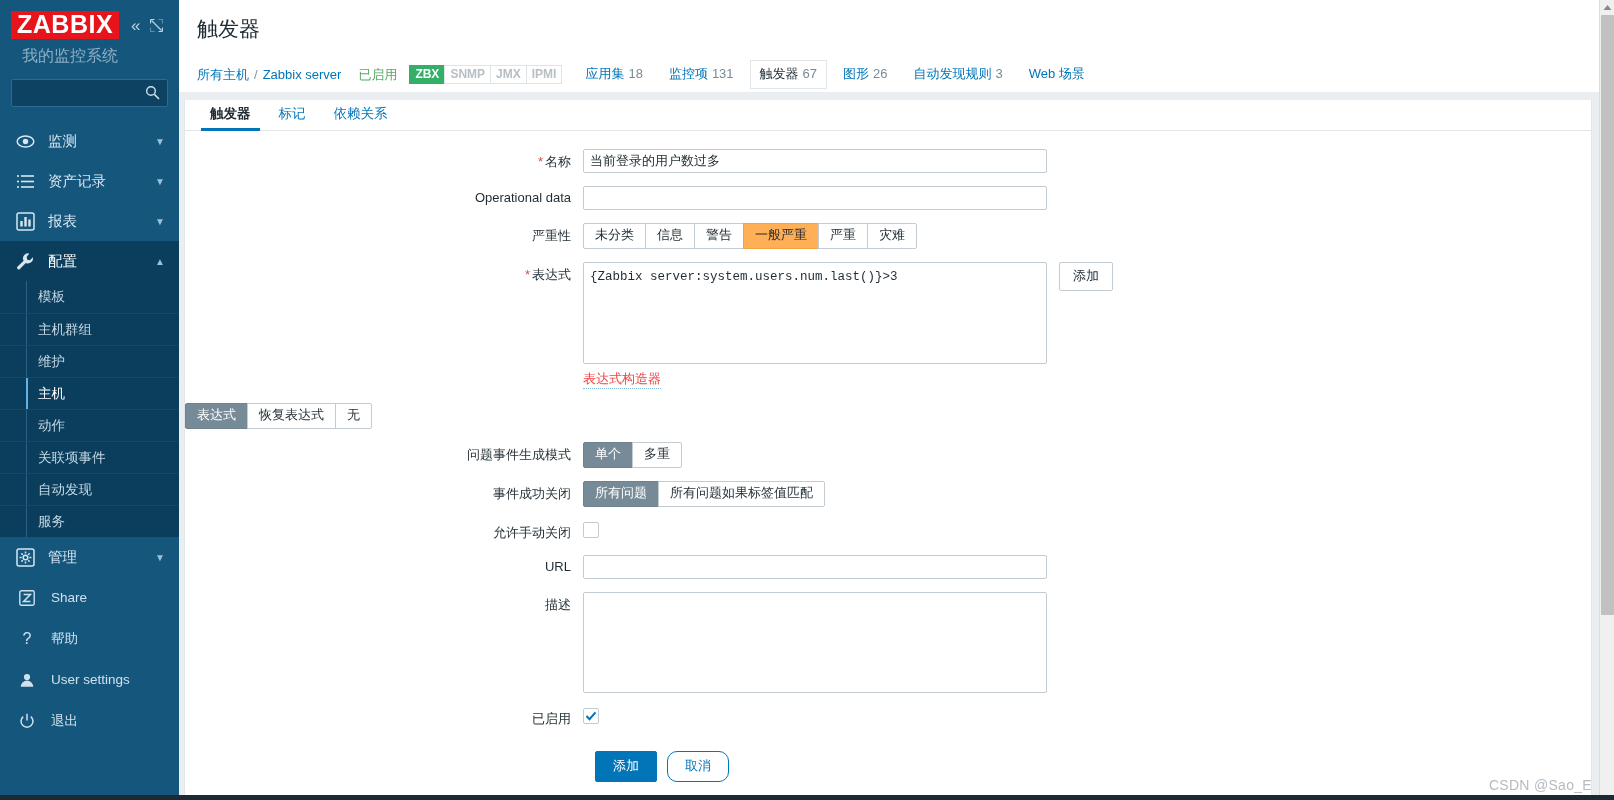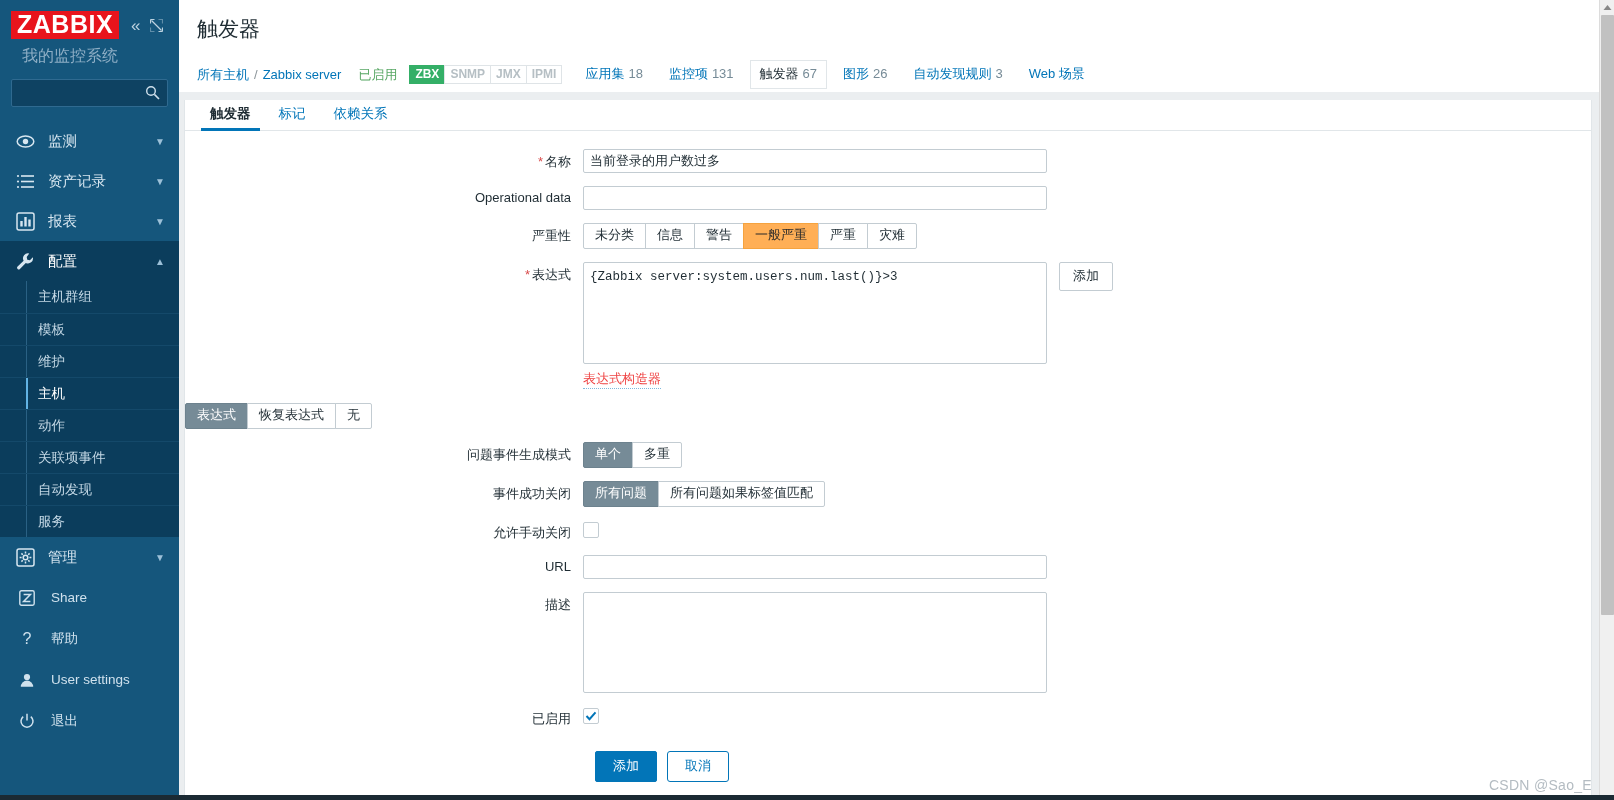--- a/index.html
+++ b/index.html
@@ -223,21 +223,21 @@
   .chk.on svg { display: block; }
 
   .footer { display: flex; padding: 10px 0 26px 410px; }
   .btn-primary {
     background: #0275b8; border: 1px solid #0275b8; color: #ffffff;
     padding: 5px 17px 6px 17px; font-size: 13px; border-radius: 2px;
     cursor: pointer; font-family: "Liberation Sans", sans-serif;
   }
   .btn-ghost {
     background: #ffffff; border: 1px solid #0275b8; color: #0275b8;
-    padding: 5px 17px 6px 17px; font-size: 13px; border-radius: 3px;
+    padding: 5px 17px 6px 17px; font-size: 13px; border-radius: 10px;
     cursor: pointer; margin-left: 10px; font-family: "Liberation Sans", sans-serif;
   }
 
   
   .scrollbar {
     position: absolute; right: 0; top: 0; width: 15px; height: 800px;
     background: #f0f0f0; border-left: 1px solid #dcdcdc;
   }
   .sb-arrow {
     height: 15px; background: #f0f0f0;
@@ -337,24 +337,24 @@
           <svg width="19" height="19" viewBox="0 0 19 19">
             <path d="M13.2 1.5 a5 5 0 0 0 -5.6 7.2 L1.6 14.6 a1.6 1.6 0 0 0 2.3 2.3 l5.9 -6 a5 5 0 0 0 7.1 -5.6 l-3 3 -2.6 -0.6 -0.6 -2.6 z" fill="#d7e6f0"></path>
           </svg>
         </span>
         <span class="ntx">配置</span>
         <span class="chev">▲</span>
       </div>
 
       <div class="submenu">
         <div class="sub-item">
+          <span>模板</span>
+        </div>
+        <div class="sub-item">
           <span>主机群组</span>
-        </div>
-        <div class="sub-item">
-          <span>模板</span>
         </div>
         <div class="sub-item">
           <span>维护</span>
         </div>
         <div class="sub-item sel">
           <span>主机</span>
         </div>
         <div class="sub-item">
           <span>动作</span>
         </div>

